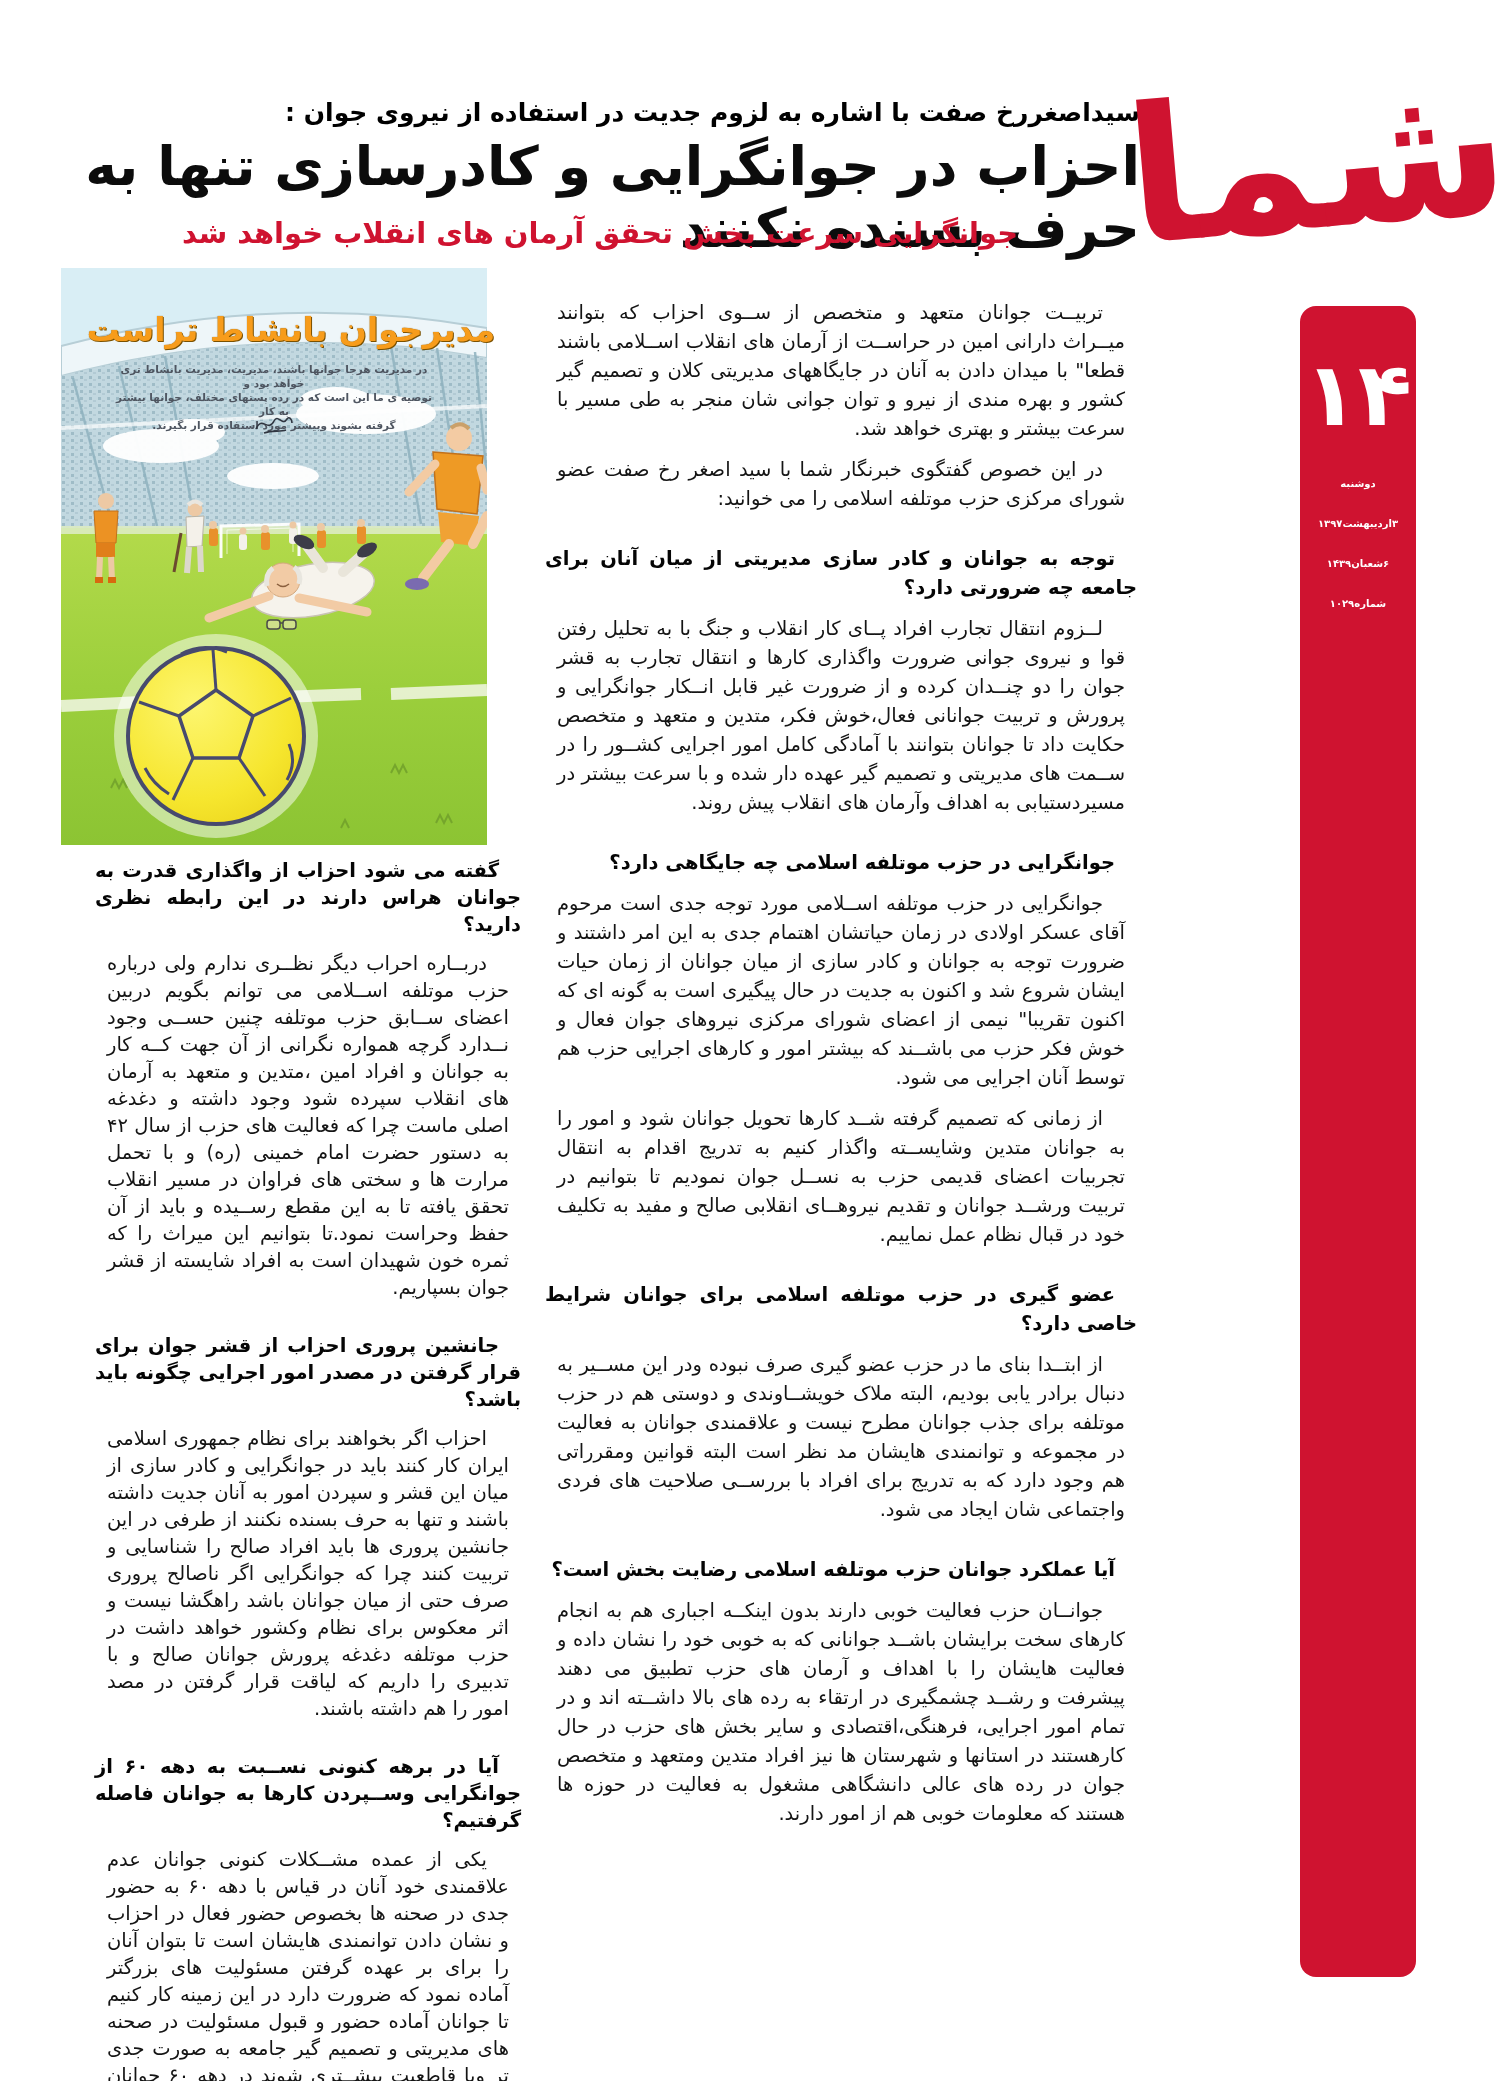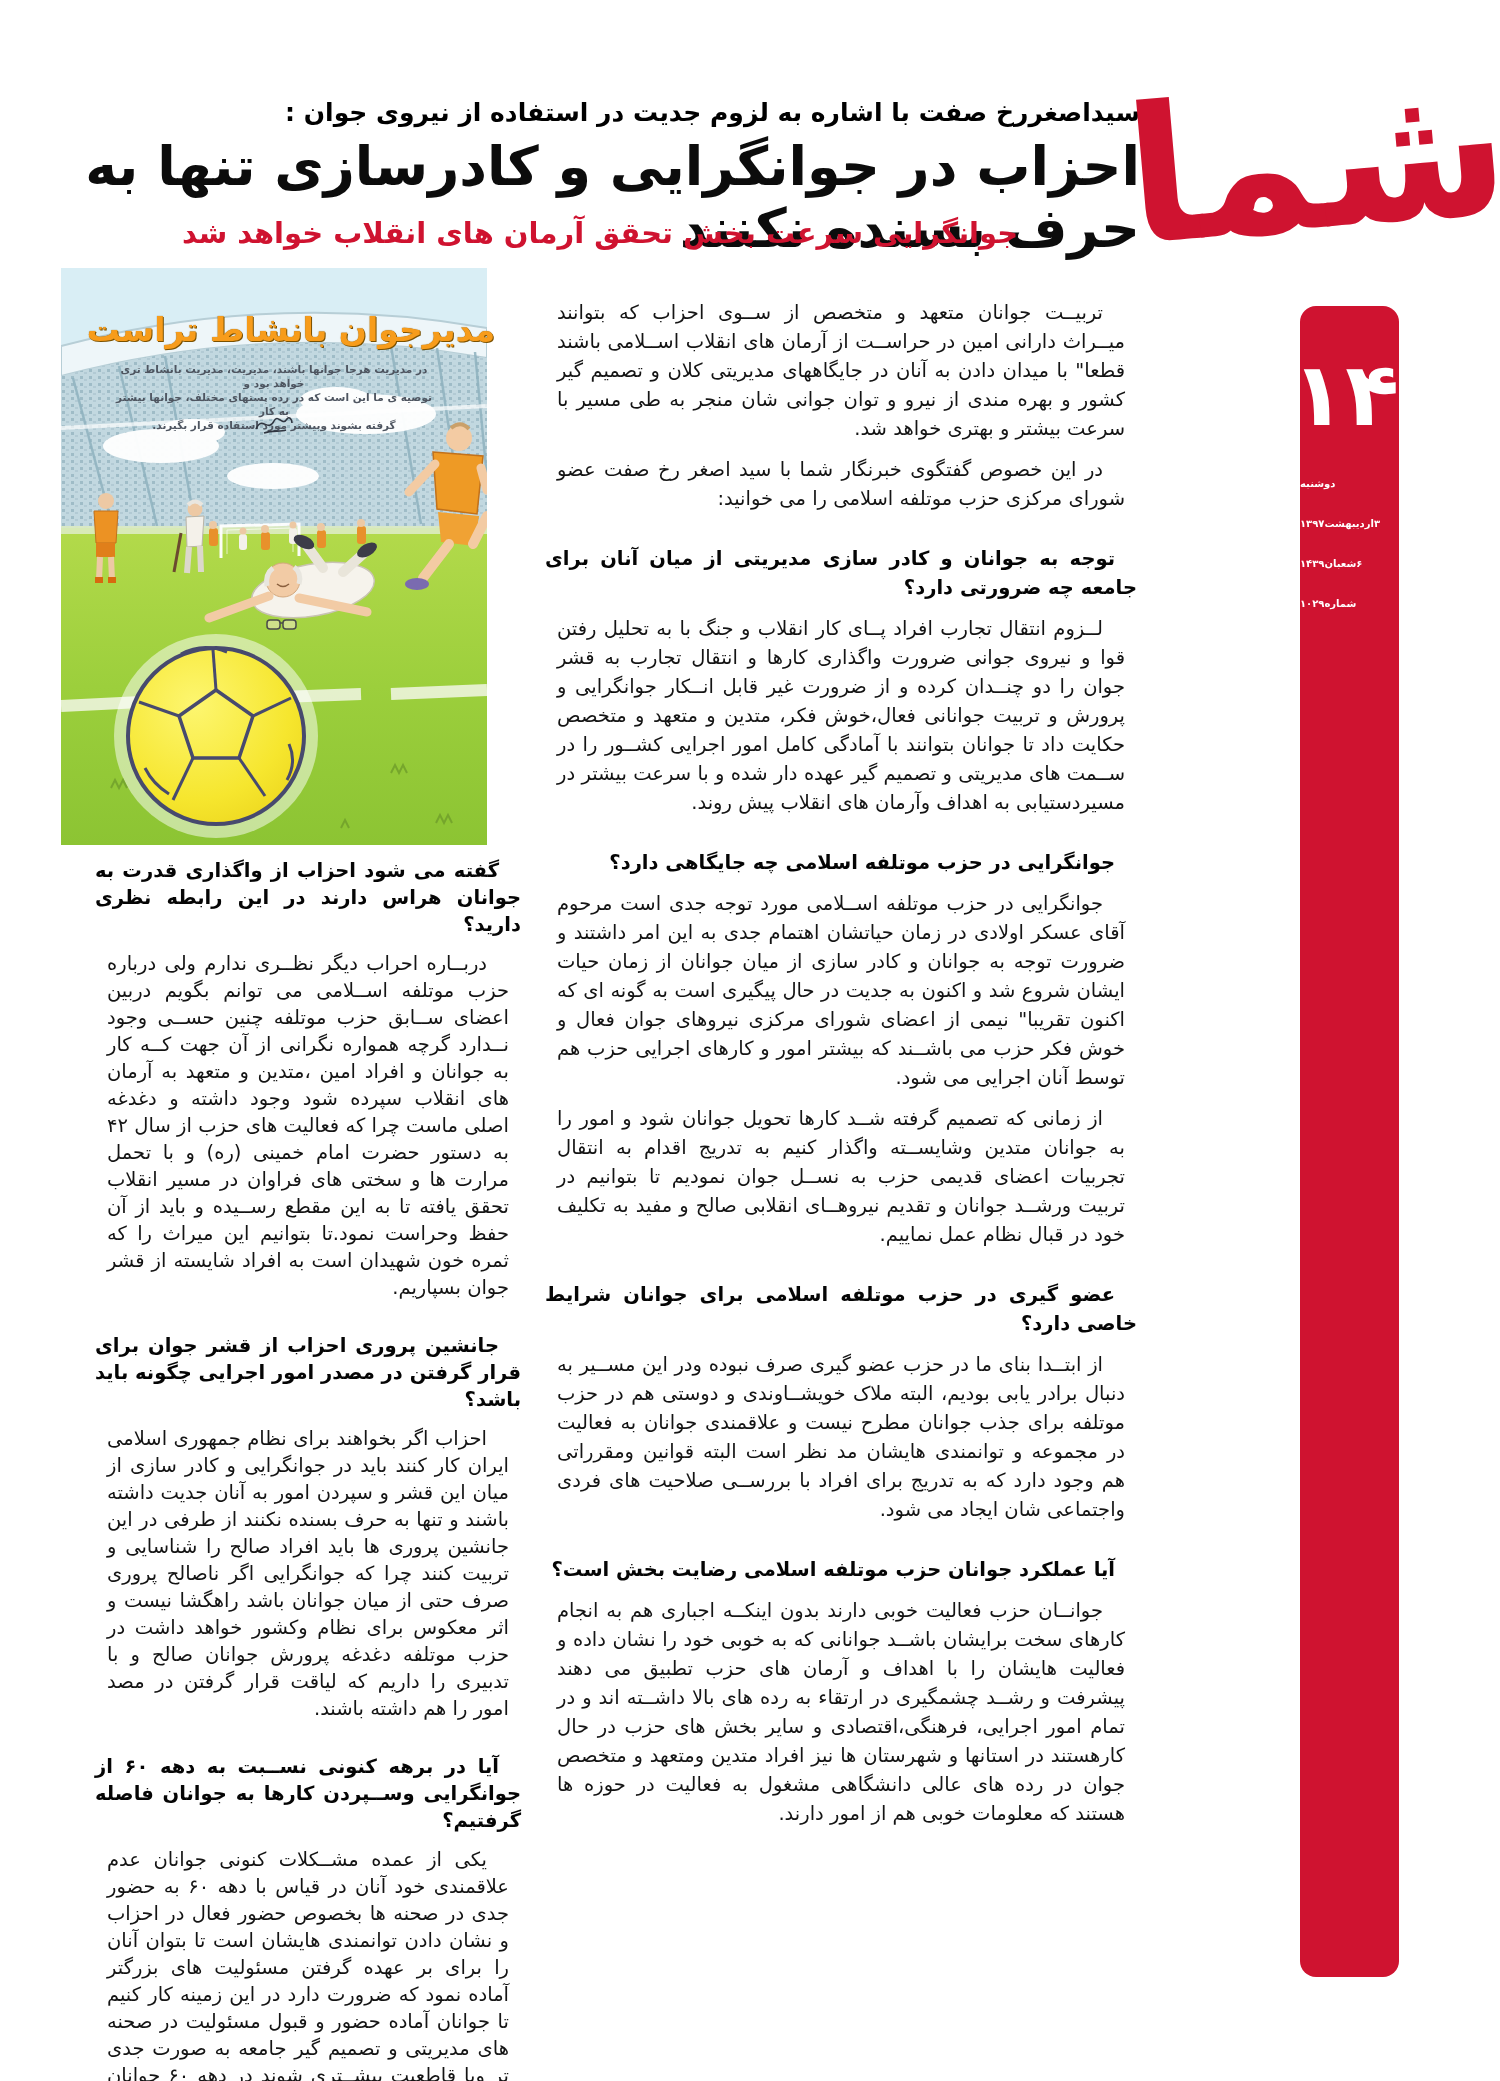--- a/index.html
+++ b/index.html
@@ -9,22 +9,22 @@
   .kicker{position:absolute;left:60px;top:98px;width:1080px;text-align:right;
           font-size:25px;font-weight:bold;color:#000000;}
   .headline{position:absolute;left:60px;top:136px;width:1080px;text-align:right;
             font-size:54px;font-weight:bold;color:#0c0c0c;letter-spacing:-1px;line-height:62px;}
   .subhead{position:absolute;left:60px;top:216px;width:1080px;text-align:center;
            font-size:29px;font-weight:bold;color:#cf1330;}
   
   .logo{position:absolute;left:1288px;top:10px;width:220px;height:300px;
         font-size:188px;font-weight:bold;color:#cf1330;text-align:center;line-height:290px;
         transform:rotate(-5deg);}
-  .redbar{position:absolute;left:1300px;top:306px;width:99px;height:1671px;
-          background:#cf1330;border-radius:16px;color:#fff;text-align:left;}
+  .redbar{position:absolute;left:1300px;top:306px;width:116px;height:1671px;
+          background:#cf1330;border-radius:16px;color:#fff;text-align:center;}
   .pagenum{margin-top:34px;font-size:88px;font-weight:bold;line-height:110px;}
   .dateblock{margin-top:14px;font-size:10px;font-weight:bold;line-height:40px;}
   
   .col{position:absolute;text-align:justify;color:#141414;}
   .col-right{left:545px;top:286px;width:592px;font-size:19.5px;line-height:29px;}
   .col-left{left:95px;top:228px;width:426px;font-size:19.5px;line-height:27px;}
   .col p{margin:12px;text-indent:22px;}
   .col .q{font-weight:bold;margin:31px 0 5px;text-indent:22px;color:#050505;}
   .col .q.first{margin-top:12px;}
   

